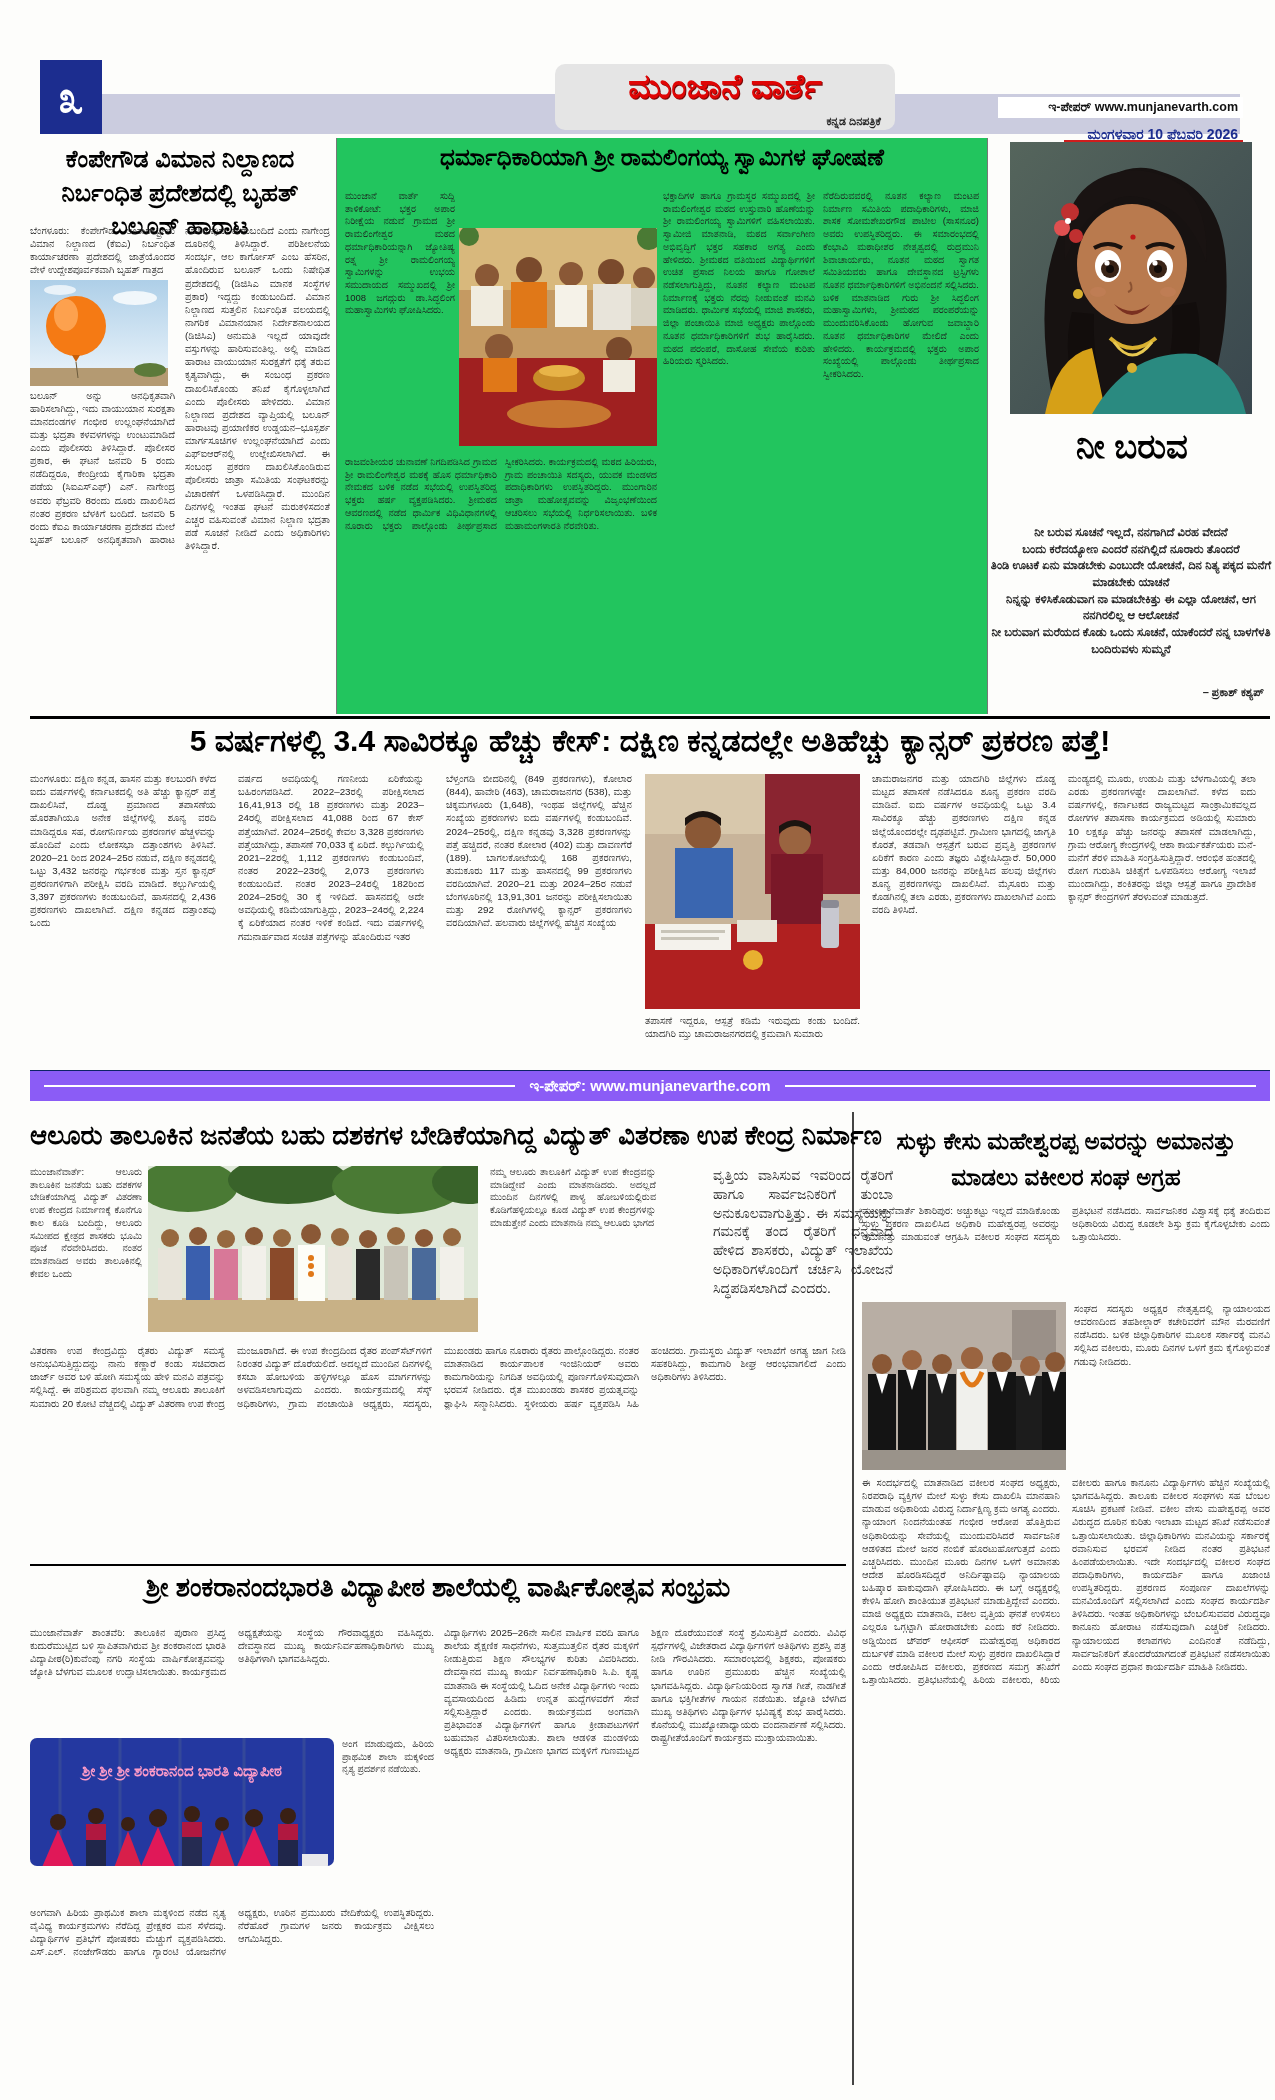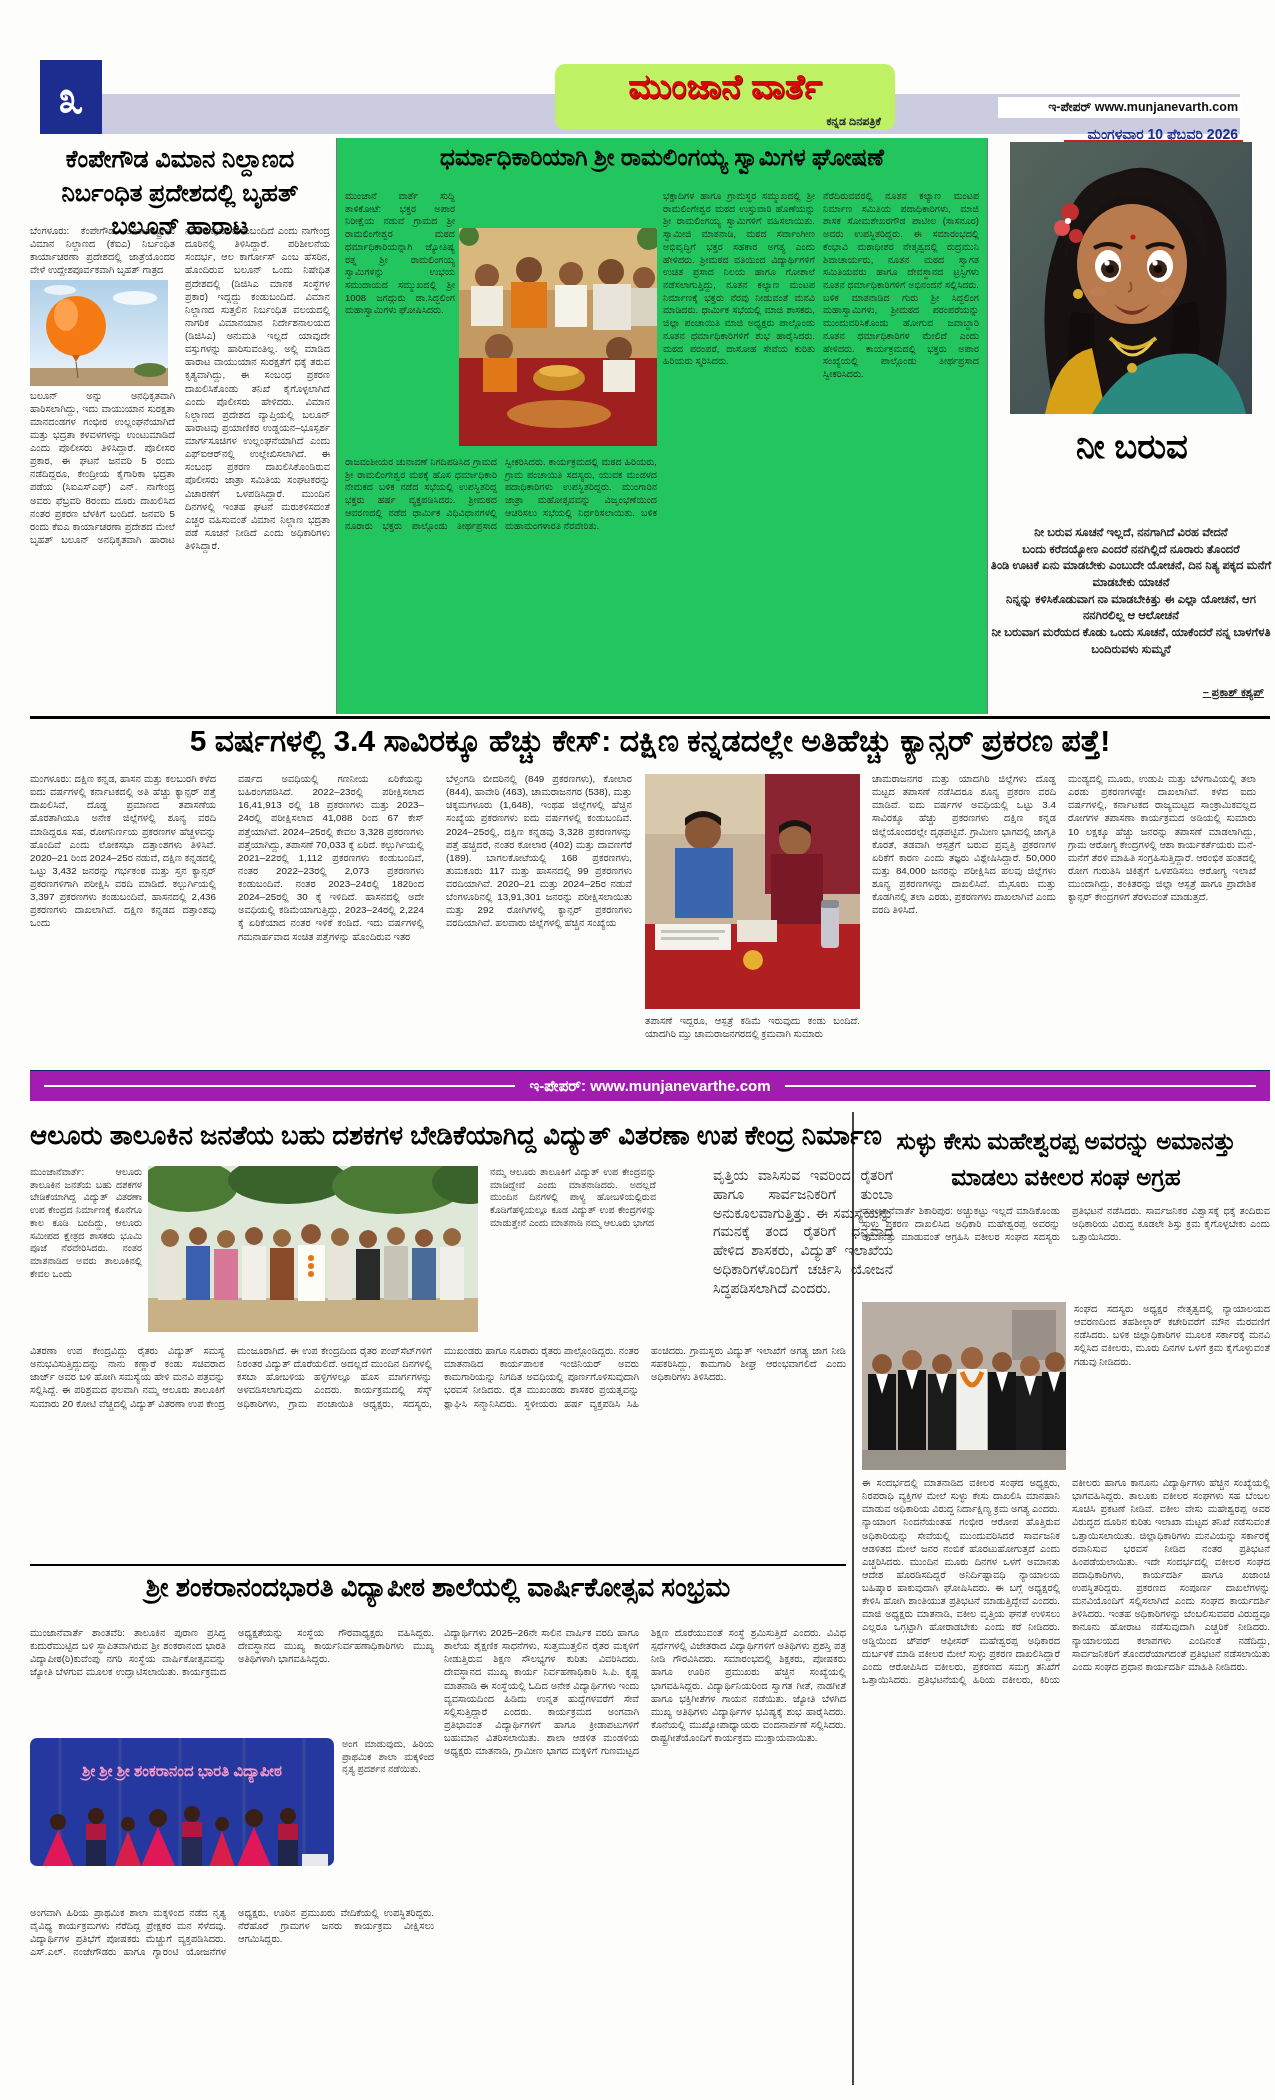--- a/index.html
+++ b/index.html
@@ -11,38 +11,38 @@
   .c4{column-count:4;column-gap:12px;}
   .hl{font-weight:bold;color:#000;text-align:center;letter-spacing:0;}
   .vrule{background:#555;width:1px;}
   .hrule{background:#000;}
   svg{display:block;}
   .photo{overflow:hidden;background:#ddd;}
   
   #hdr-bar{background:#cbccdf;}
   #numbox{background:#1c2d8f;color:#fff;font-weight:bold;font-size:46px;
           display:flex;align-items:center;justify-content:center;}
-  #mastpanel{background:#bef264;border-radius:10px;}
+  #mastpanel{background:#e5e5e5;border-radius:10px;}
   #masthead{color:#e00505;font-weight:bold;font-size:34px;text-align:center;
             text-shadow:1px 1px 0 #7a0a0a;line-height:1.1;margin-top:4px;}
   #mastsub{position:absolute;right:14px;bottom:2px;font-size:11px;font-weight:bold;color:#222;}
   #epaper{background:#fff;font-size:12.5px;font-weight:bold;color:#111;
           display:flex;align-items:center;justify-content:flex-end;padding-right:5px;box-sizing:border-box;}
   #datekn{color:#1c2d8f;font-weight:bold;font-size:14px;text-align:right;padding-right:5px;box-sizing:border-box;}
   #dateen{background:#cf1d1d;color:#fff;font-weight:bold;font-size:12px;
           display:flex;align-items:center;justify-content:center;}
   
   #midpanel{background:#22c55e;border-left:1px solid #777;border-right:1px solid #777;}
   
-  #bluestrip{background:#a21caf;border-top:1px solid #0d2366;display:flex;align-items:center;}
+  #bluestrip{background:#8b5cf6;border-top:1px solid #0d2366;display:flex;align-items:center;}
   #bluestrip .line{flex:1;height:2px;background:#fff;margin:0 14px;}
   #bluestrip .txt{color:#fff;font-weight:bold;font-size:15px;white-space:nowrap;}
   
   .poemline{text-align:center;font-size:11.5px;line-height:1.45;color:#222;font-weight:bold;}
-  #poem-by{text-align:right;font-size:11px;font-weight:bold;color:#222;text-decoration:underline;}
+  #poem-by{text-align:right;font-size:11px;font-weight:bold;color:#222;}
 </style>
 </head>
 <body>
 
 <div id="hdr-bar" class="abs" style="left:40px;top:94px;width:1200px;height:40px;"></div>
 <div id="numbox" class="abs" style="left:40px;top:60px;width:62px;height:74px;">
   <span>೩</span>
 </div>
 <div id="mastpanel" class="abs" style="left:555px;top:64px;width:340px;height:66px;">
   <div id="masthead">ಮುಂಜಾನೆ ವಾರ್ತೆ</div>

